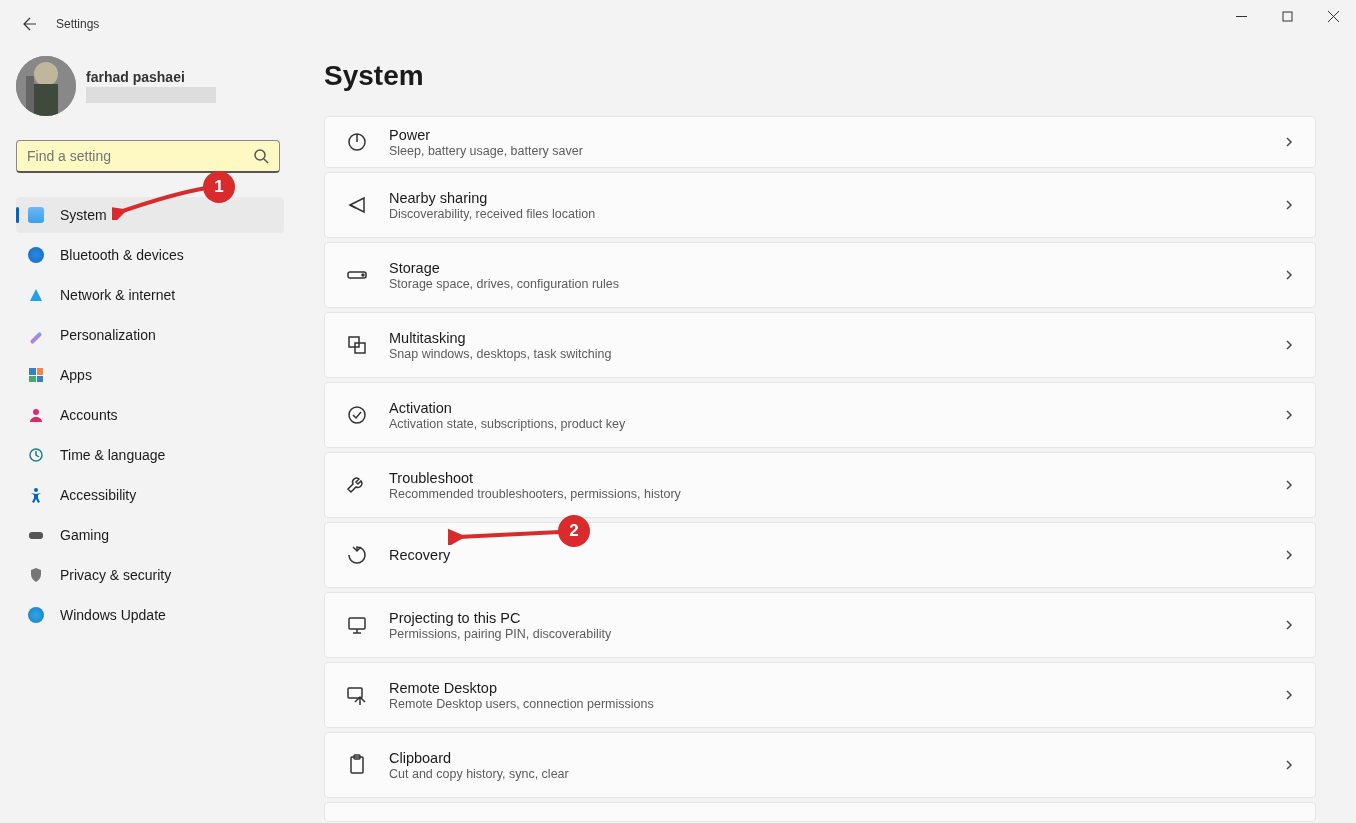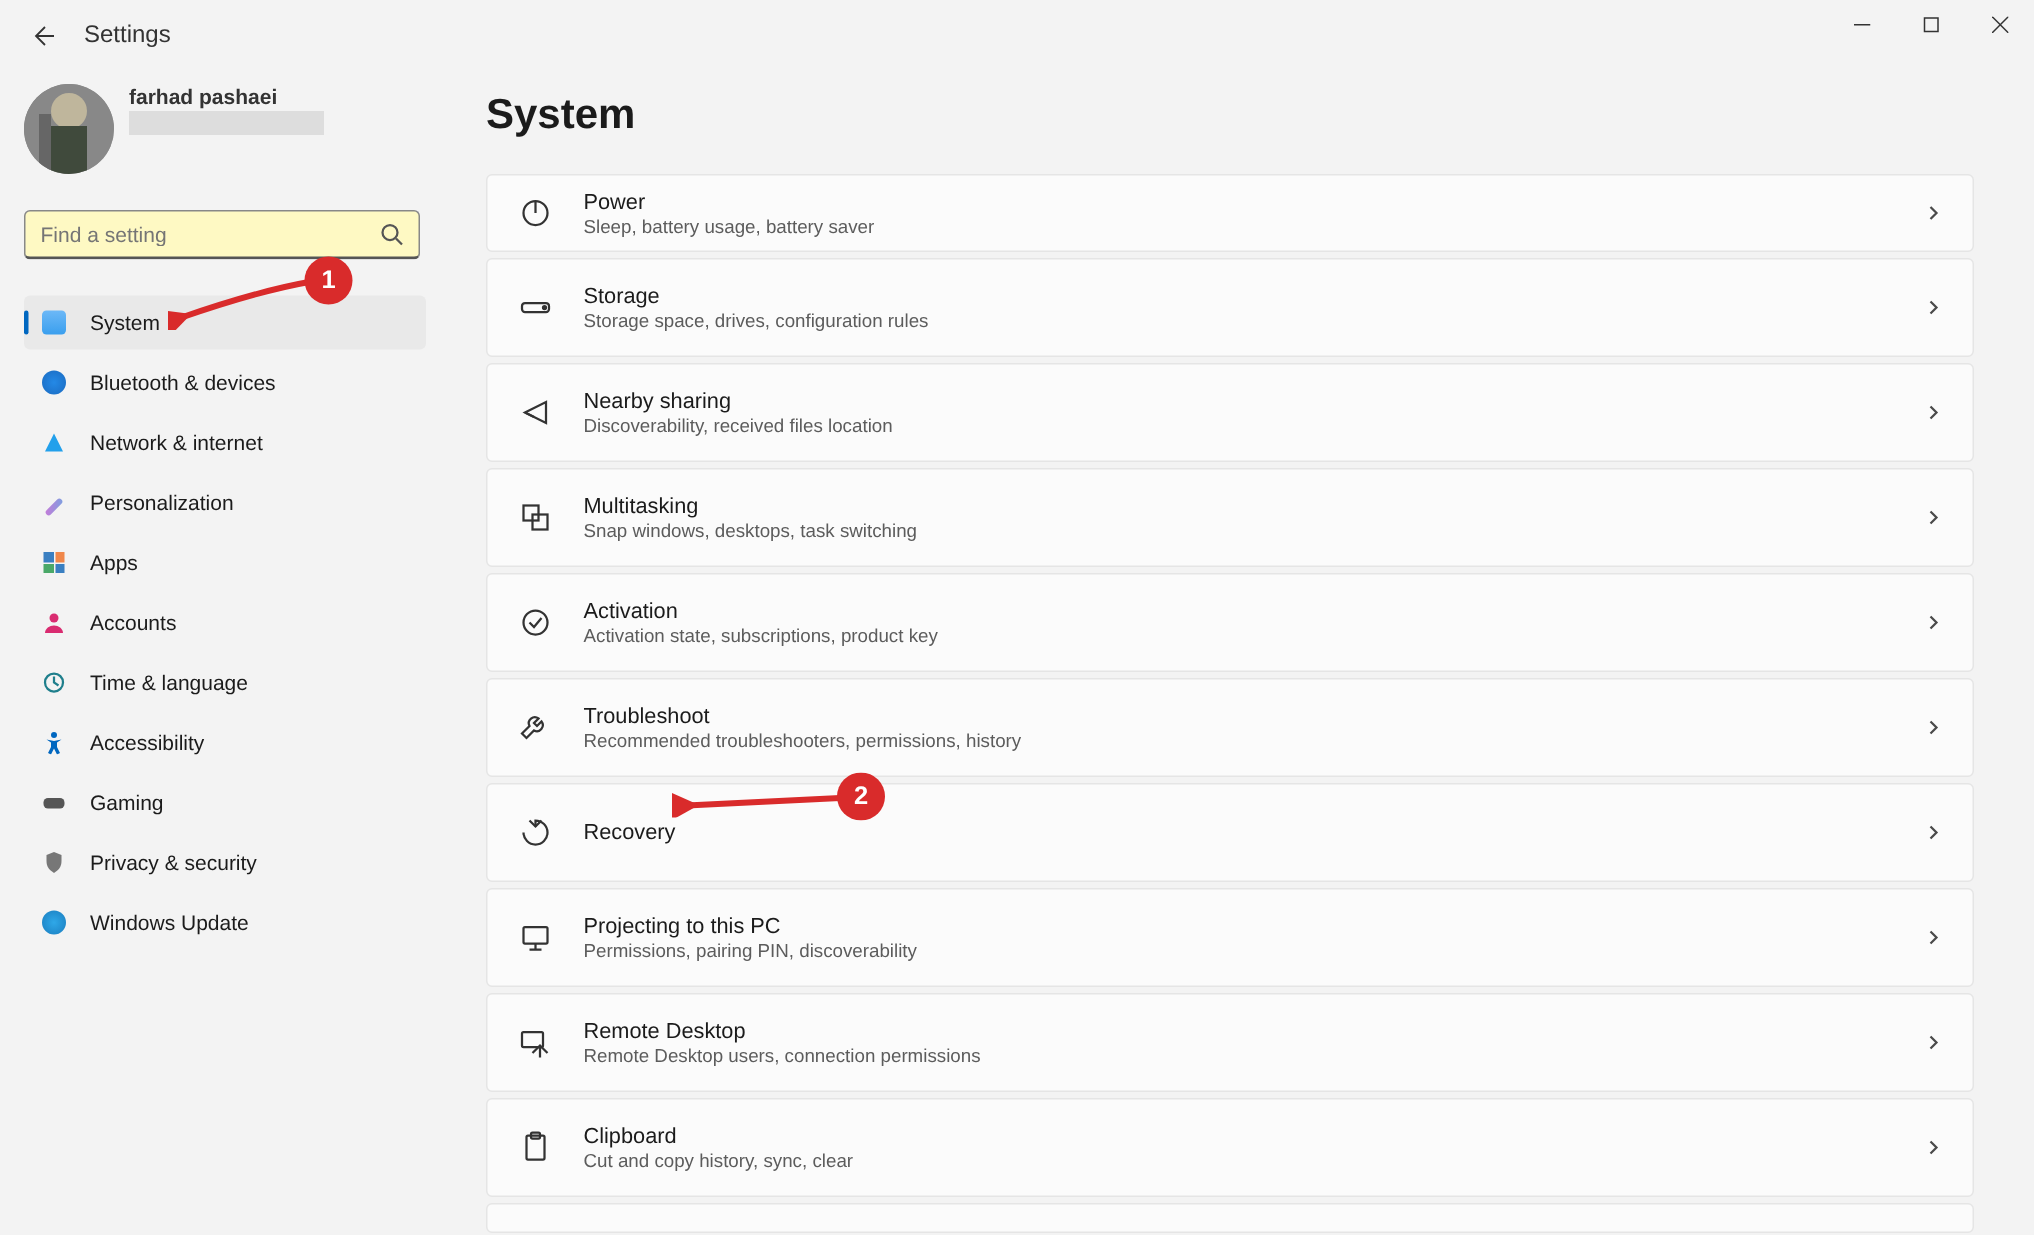--- a/index.html
+++ b/index.html
@@ -1,29 +1,29 @@
 <!DOCTYPE html>
 <html><head>
 <meta charset="utf-8">
 <style>
 * { margin: 0; padding: 0; box-sizing: border-box; font-family: "Segoe UI", -apple-system, sans-serif; }
 body { width: 1356px; height: 823px; background: #f3f3f3; overflow: hidden; position: relative; }
 
 .titlebar { height: 48px; display: flex; align-items: center; padding-left: 12px; }
 .back-btn { width: 36px; height: 36px; display: flex; align-items: center; justify-content: center; border-radius: 4px; cursor: pointer; }
 .back-btn svg { width: 16px; height: 16px; }
-.title-text { font-size: 16px; margin-left: 8px; color: #333; }
+.title-text { font-size: 12px; margin-left: 8px; color: #333; }
 .win-controls { position: absolute; top: 0; right: 0; display: flex; }
 .win-btn { width: 46px; height: 32px; display: flex; align-items: center; justify-content: center; cursor: pointer; }
 .win-btn svg { width: 11px; height: 11px; }
 
 .layout { display: flex; height: calc(100% - 48px); }
 
 .sidebar { width: 300px; padding: 8px 0 0 16px; }
-.profile { display: flex; gap: 10px; margin-bottom: 24px; }
+.profile { display: flex; align-items: center; gap: 10px; margin-bottom: 24px; }
 .avatar { width: 60px; height: 60px; border-radius: 50%; background: linear-gradient(135deg,#777,#aaa); overflow: hidden; }
 .avatar svg { width:100%; height:100%; }
 .profile-name { font-size: 14px; font-weight: 600; color: #333; }
 .profile-email { width: 130px; height: 16px; background: #ddd; margin-top: 2px; }
 
 .search-box { width: 264px; height: 33px; border: 1px solid #888; border-bottom: 2px solid #555; border-radius: 4px; background: #fef9c3; display: flex; align-items: center; padding: 0 10px; margin-bottom: 24px; position: relative; }
 .search-input { flex: 1; border: none; outline: none; background: transparent; font-size: 14px; color: #666; }
 .search-icon { width: 16px; height: 16px; }
 
 .nav-item { width: 268px; height: 36px; display: flex; align-items: center; padding: 0 12px; border-radius: 4px; cursor: pointer; margin-top: 4px; position: relative; }
@@ -218,40 +218,40 @@
           <div class="setting-title">Power</div>
           <div class="setting-sub">Sleep, battery usage, battery saver</div>
         </div>
       <svg class="chevron" viewBox="0 0 12 12" fill="none" stroke="currentColor" stroke-width="1.5">
           <path d="M4 2l4 4-4 4"></path>
         </svg>
     </div>
 
     <div class="setting-card">
       <span class="setting-icon"><svg viewBox="0 0 24 24" fill="none" stroke="currentColor" stroke-width="1.5">
+            <path d="M5 12l14-7v14z"></path>
+            <path d="M5 12l6 3"></path>
+          </svg></span>
+      <div class="setting-text">
+          <div class="setting-title">Nearby sharing</div>
+          <div class="setting-sub">Discoverability, received files location</div>
+        </div>
+      <svg class="chevron" viewBox="0 0 12 12" fill="none" stroke="currentColor" stroke-width="1.5">
+          <path d="M4 2l4 4-4 4"></path>
+        </svg>
+    </div>
+
+    <div class="setting-card">
+      <span class="setting-icon"><svg viewBox="0 0 24 24" fill="none" stroke="currentColor" stroke-width="1.5">
             <rect x="3" y="9" width="18" height="6" rx="2"></rect>
             <circle cx="18" cy="12" r="1" fill="currentColor"></circle>
           </svg></span>
       <div class="setting-text">
           <div class="setting-title">Storage</div>
           <div class="setting-sub">Storage space, drives, configuration rules</div>
-        </div>
-      <svg class="chevron" viewBox="0 0 12 12" fill="none" stroke="currentColor" stroke-width="1.5">
-          <path d="M4 2l4 4-4 4"></path>
-        </svg>
-    </div>
-
-    <div class="setting-card">
-      <span class="setting-icon"><svg viewBox="0 0 24 24" fill="none" stroke="currentColor" stroke-width="1.5">
-            <path d="M5 12l14-7v14z"></path>
-            <path d="M5 12l6 3"></path>
-          </svg></span>
-      <div class="setting-text">
-          <div class="setting-title">Nearby sharing</div>
-          <div class="setting-sub">Discoverability, received files location</div>
         </div>
       <svg class="chevron" viewBox="0 0 12 12" fill="none" stroke="currentColor" stroke-width="1.5">
           <path d="M4 2l4 4-4 4"></path>
         </svg>
     </div>
 
     <div class="setting-card">
       <span class="setting-icon"><svg viewBox="0 0 24 24" fill="none" stroke="currentColor" stroke-width="1.5">
             <rect x="4" y="4" width="10" height="10"></rect>
             <rect x="10" y="10" width="10" height="10"></rect>

